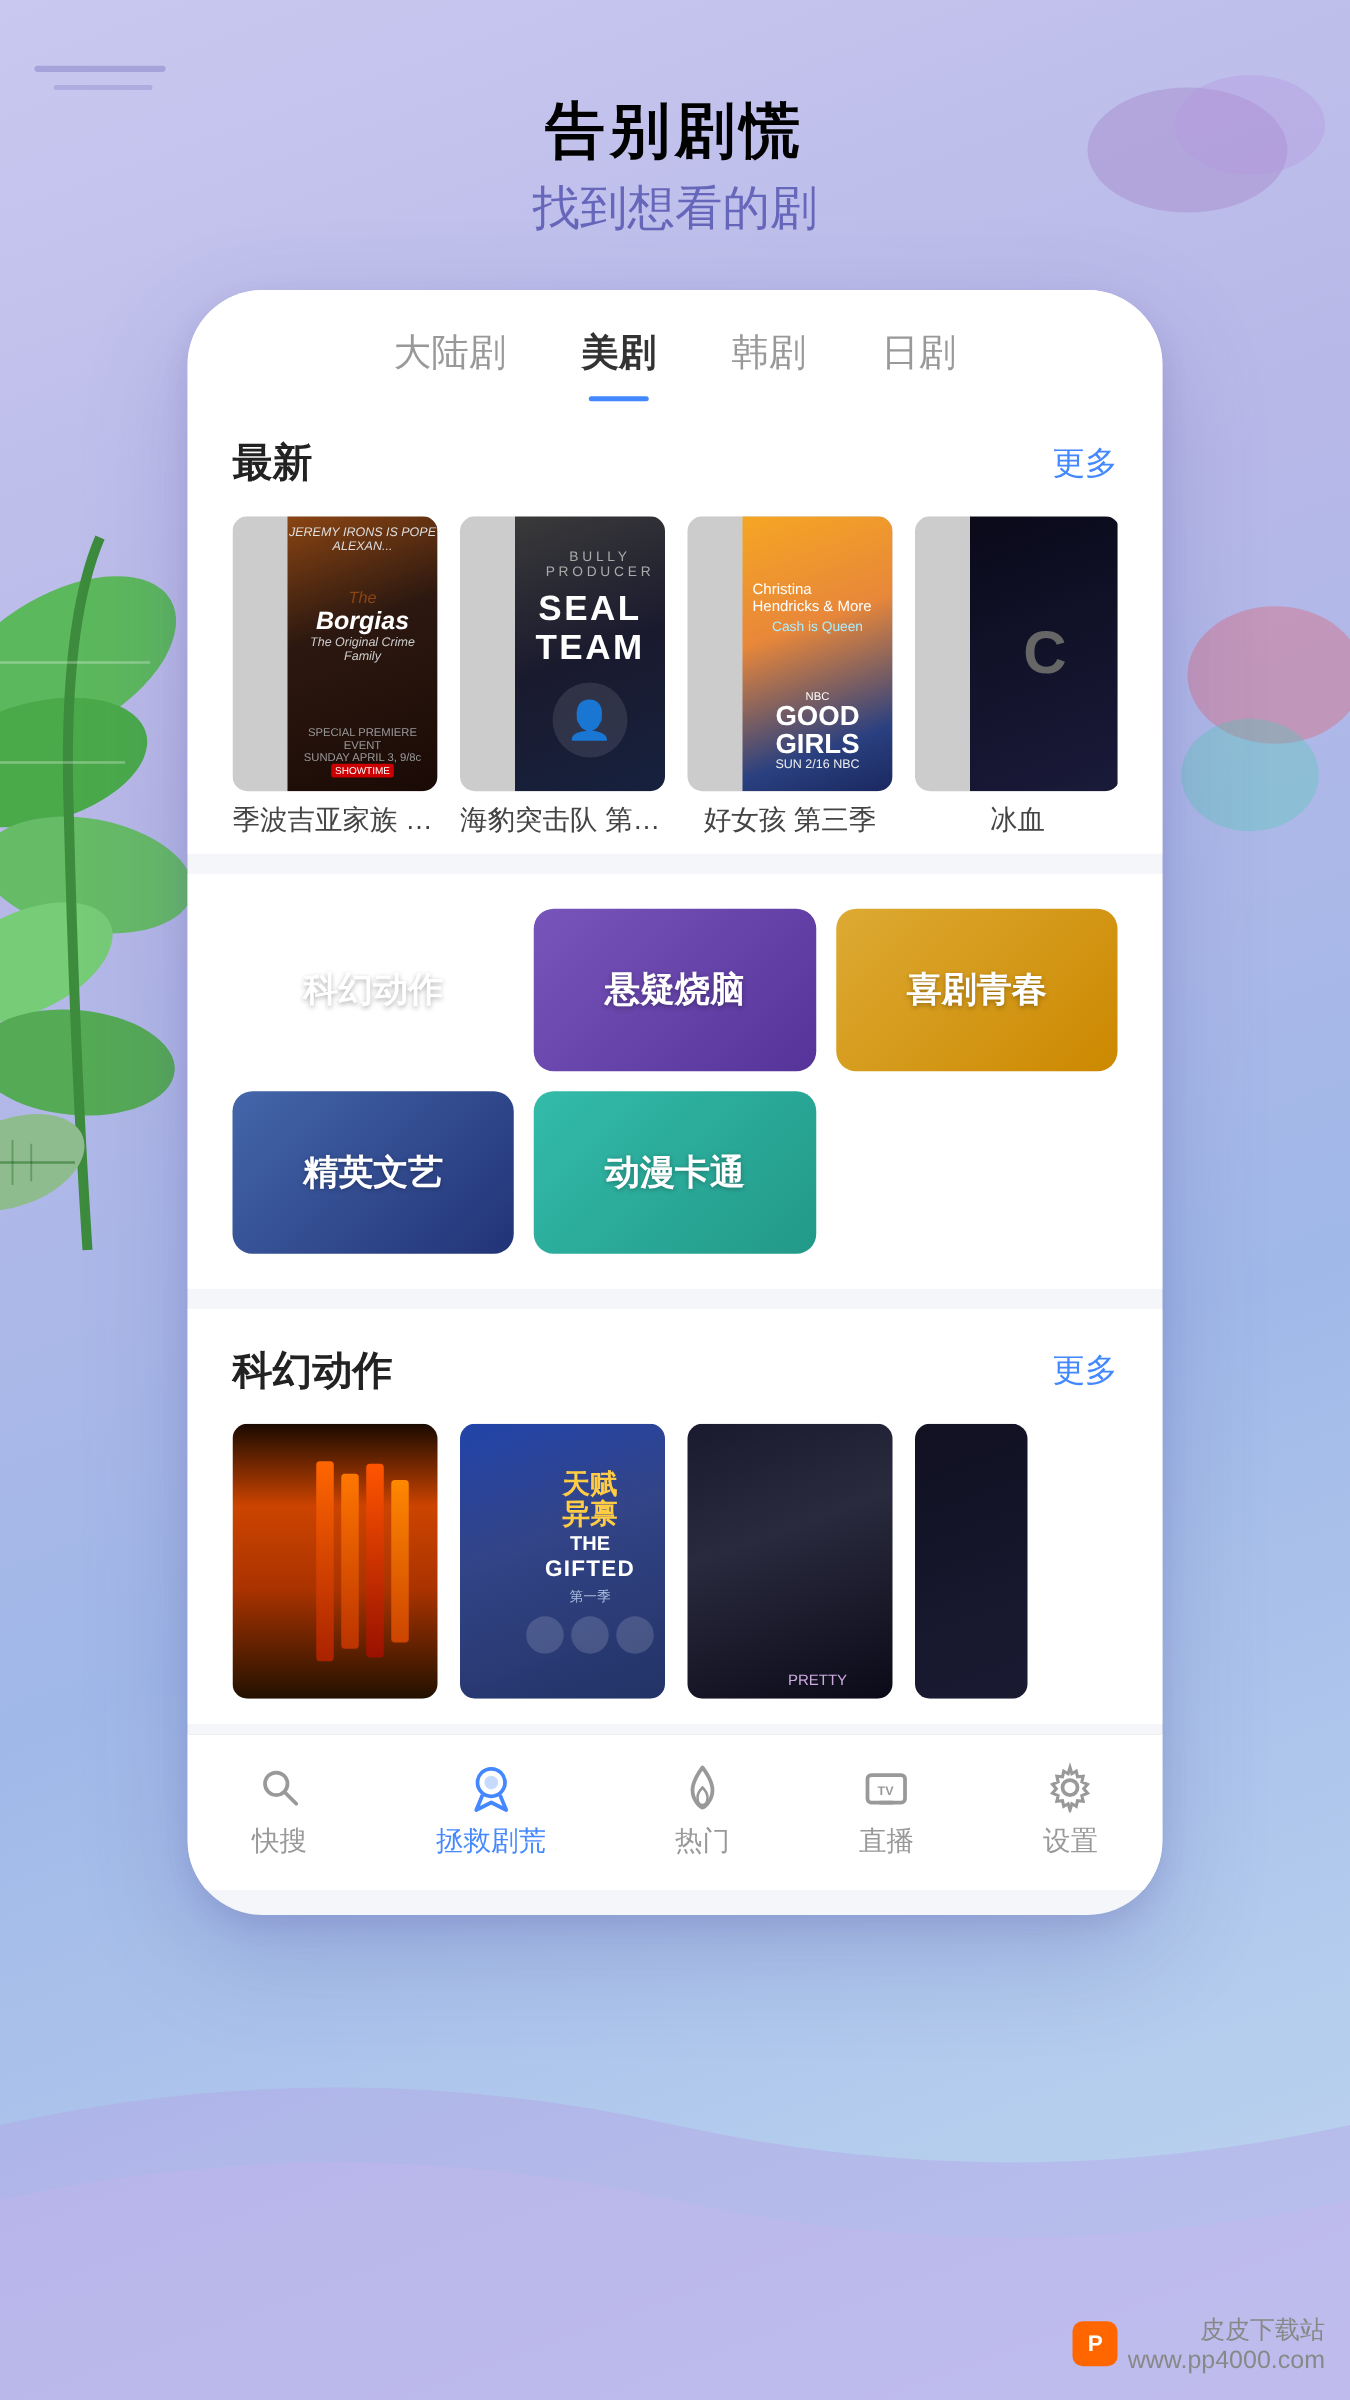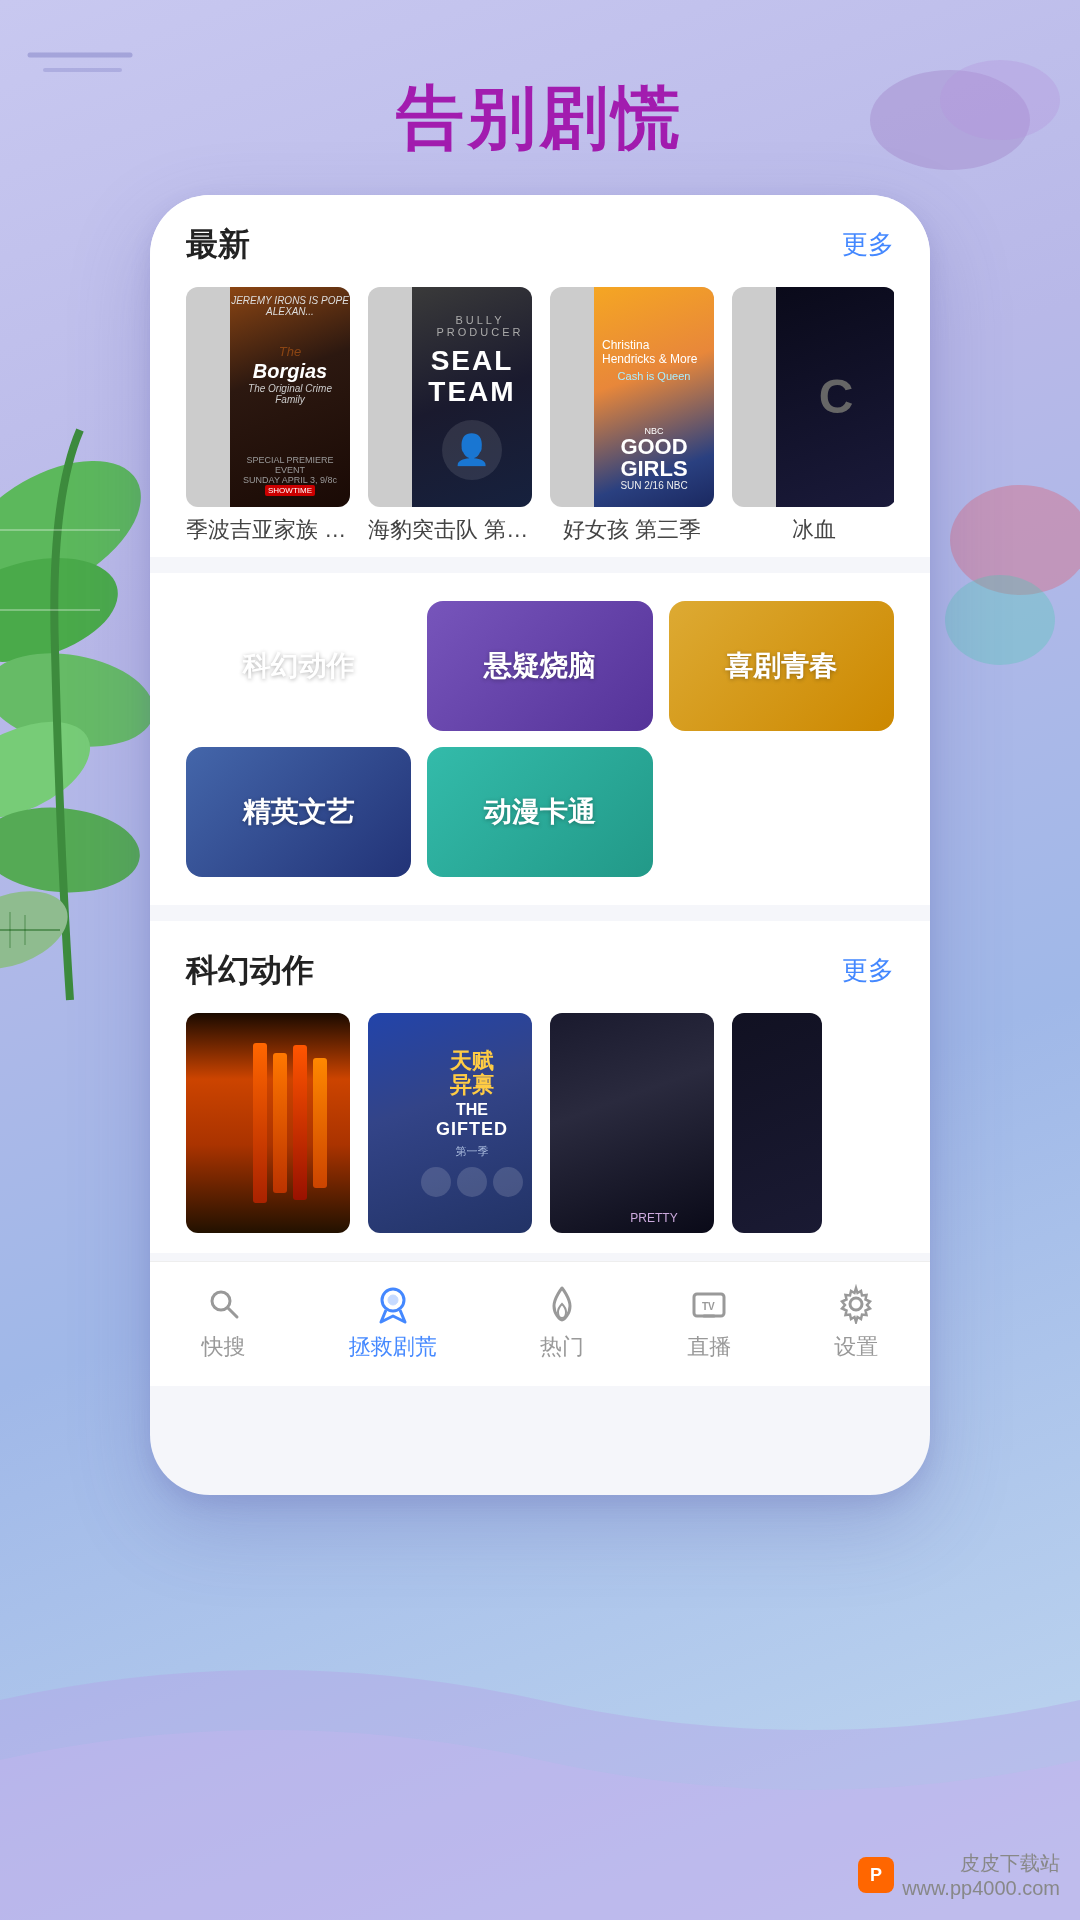--- a/index.html
+++ b/index.html
@@ -31,23 +31,23 @@
 
     
     .header-area {
       position: relative;
       z-index: 2;
       text-align: center;
       padding-top: 80px;
       padding-bottom: 40px;
     }
     .header-title {
-      font-size: 68px;
+      font-size: 48px;
       font-weight: 700;
-      color: #a21caf;
+      color: #000000;
       letter-spacing: 4px;
       line-height: 1.1;
     }
     .header-subtitle {
       font-size: 38px;
       color: #6666bb;
       margin-top: 8px;
       font-weight: 400;
     }
 
@@ -356,24 +356,31 @@
     <line x1="-10" y1="580" x2="90" y2="580" stroke="rgba(0,80,0,0.4)" stroke-width="2"></line>
     <line x1="10" y1="565" x2="10" y2="595" stroke="rgba(0,80,0,0.3)" stroke-width="1.5"></line>
     <line x1="25" y1="563" x2="25" y2="597" stroke="rgba(0,80,0,0.3)" stroke-width="1.5"></line>
     <line x1="40" y1="562" x2="40" y2="598" stroke="rgba(0,80,0,0.3)" stroke-width="1.5"></line>
     <line x1="55" y1="565" x2="55" y2="595" stroke="rgba(0,80,0,0.3)" stroke-width="1.5"></line>
   </svg>
 </div>
 
 <div class="header-area">
   <div class="header-title">告别剧慌</div>
+  <div class="header-subtitle">找到想看的剧</div>
 </div>
 
 <div class="phone-mockup">
 
+  <div class="tabs-bar">
+    <div class="tab-item">大陆剧</div>
+    <div class="tab-item active">美剧</div>
+    <div class="tab-item">韩剧</div>
+    <div class="tab-item">日剧</div>
+  </div>
 
   <div class="section">
     <div class="section-header">
       <span class="section-title">最新</span>
       <span class="section-more">更多</span>
     </div>
     <div class="poster-scroll">
 
       <div class="poster-item">
         <div class="poster-img">

